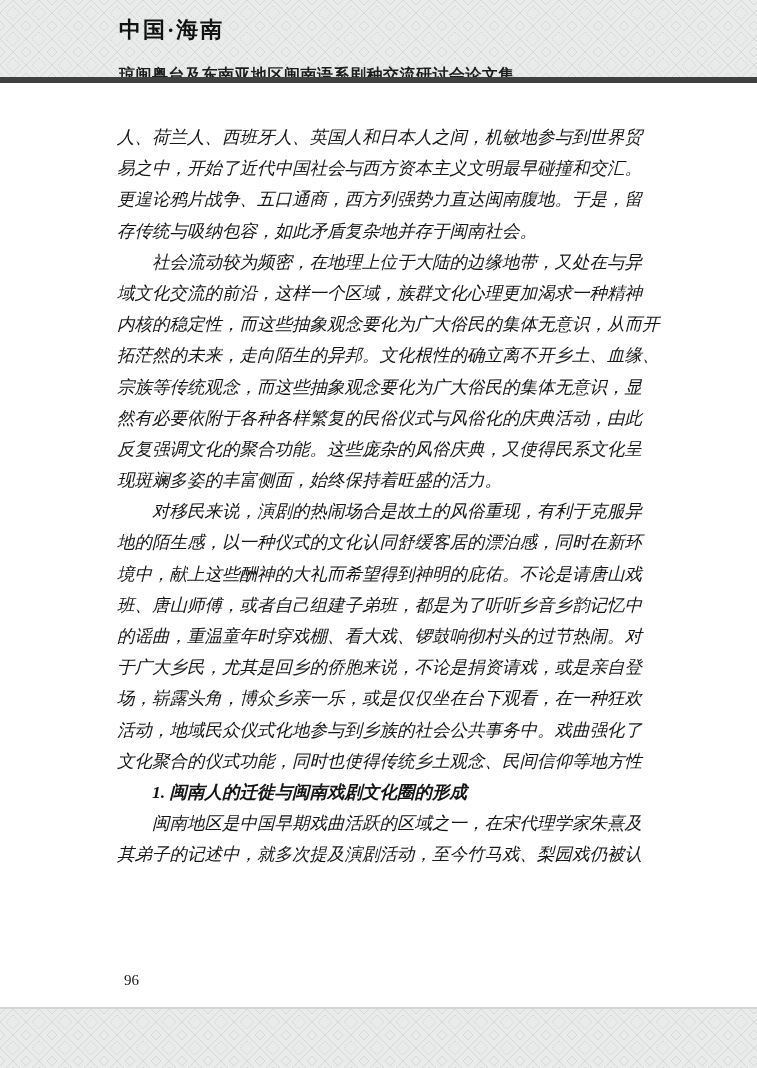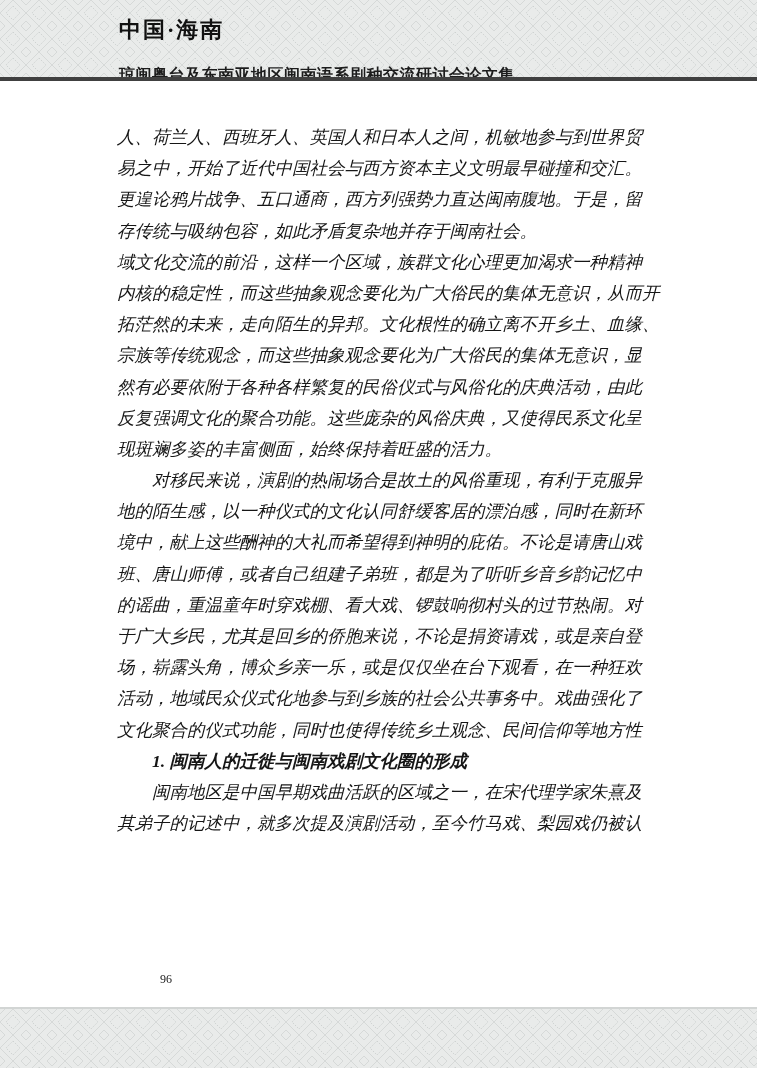--- a/index.html
+++ b/index.html
@@ -14,21 +14,21 @@
   }
   .band {
     position: absolute;
     left: 0;
     width: 757px;
     overflow: hidden;
   }
   .band-top {
     top: 0;
     height: 77px;
-    border-bottom: 4px solid #404040;
+    border-bottom: 6px solid #404040;
   }
   .band-bottom {
     top: 1007px;
     height: 61px;
     border-top: 2px solid #d2d5d4;
   }
   .band svg { position: absolute; left: 0; top: 0; display: block; }
   .header-text { position: absolute; left: 119px; top: 17px; }
   .region-title {
     font-size: 22px;
@@ -59,23 +59,22 @@
     line-height: 31.2px;
     white-space: nowrap;
     letter-spacing: 0;
   }
   .line.indent { padding-left: 35px; }
   .line.heading { font-weight: bold; }
   .page-number {
     position: absolute;
     left: 124px;
     top: 972px;
-    font-size: 12px;
+    font-size: 15px;
     color: #1a1a1a;
-    margin-left: 36px;
   }
 </style>
 </head>
 <body>
 
 <div class="page">
 
   <div class="band band-top">
     <svg width="757" height="77" xmlns="http://www.w3.org/2000/svg">
       <defs>
@@ -92,20 +91,21 @@
       <div class="region-title">中国·海南</div>
       <div class="proceedings-title">琼闽粤台及东南亚地区闽南语系剧种交流研讨会论文集</div>
     </div>
   </div>
 
   <div class="body-text">
       <div class="line">人、荷兰人、西班牙人、英国人和日本人之间，机敏地参与到世界贸</div>
       <div class="line">易之中，开始了近代中国社会与西方资本主义文明最早碰撞和交汇。</div>
       <div class="line">更遑论鸦片战争、五口通商，西方列强势力直达闽南腹地。于是，留</div>
       <div class="line">存传统与吸纳包容，如此矛盾复杂地并存于闽南社会。</div>
+      <div class="line indent">社会流动较为频密，在地理上位于大陆的边缘地带，又处在与异</div>
       <div class="line">域文化交流的前沿，这样一个区域，族群文化心理更加渴求一种精神</div>
       <div class="line">内核的稳定性，而这些抽象观念要化为广大俗民的集体无意识，从而开</div>
       <div class="line">拓茫然的未来，走向陌生的异邦。文化根性的确立离不开乡土、血缘、</div>
       <div class="line">宗族等传统观念，而这些抽象观念要化为广大俗民的集体无意识，显</div>
       <div class="line">然有必要依附于各种各样繁复的民俗仪式与风俗化的庆典活动，由此</div>
       <div class="line">反复强调文化的聚合功能。这些庞杂的风俗庆典，又使得民系文化呈</div>
       <div class="line">现斑斓多姿的丰富侧面，始终保持着旺盛的活力。</div>
       <div class="line indent">对移民来说，演剧的热闹场合是故土的风俗重现，有利于克服异</div>
       <div class="line">地的陌生感，以一种仪式的文化认同舒缓客居的漂泊感，同时在新环</div>
       <div class="line">境中，献上这些酬神的大礼而希望得到神明的庇佑。不论是请唐山戏</div>

